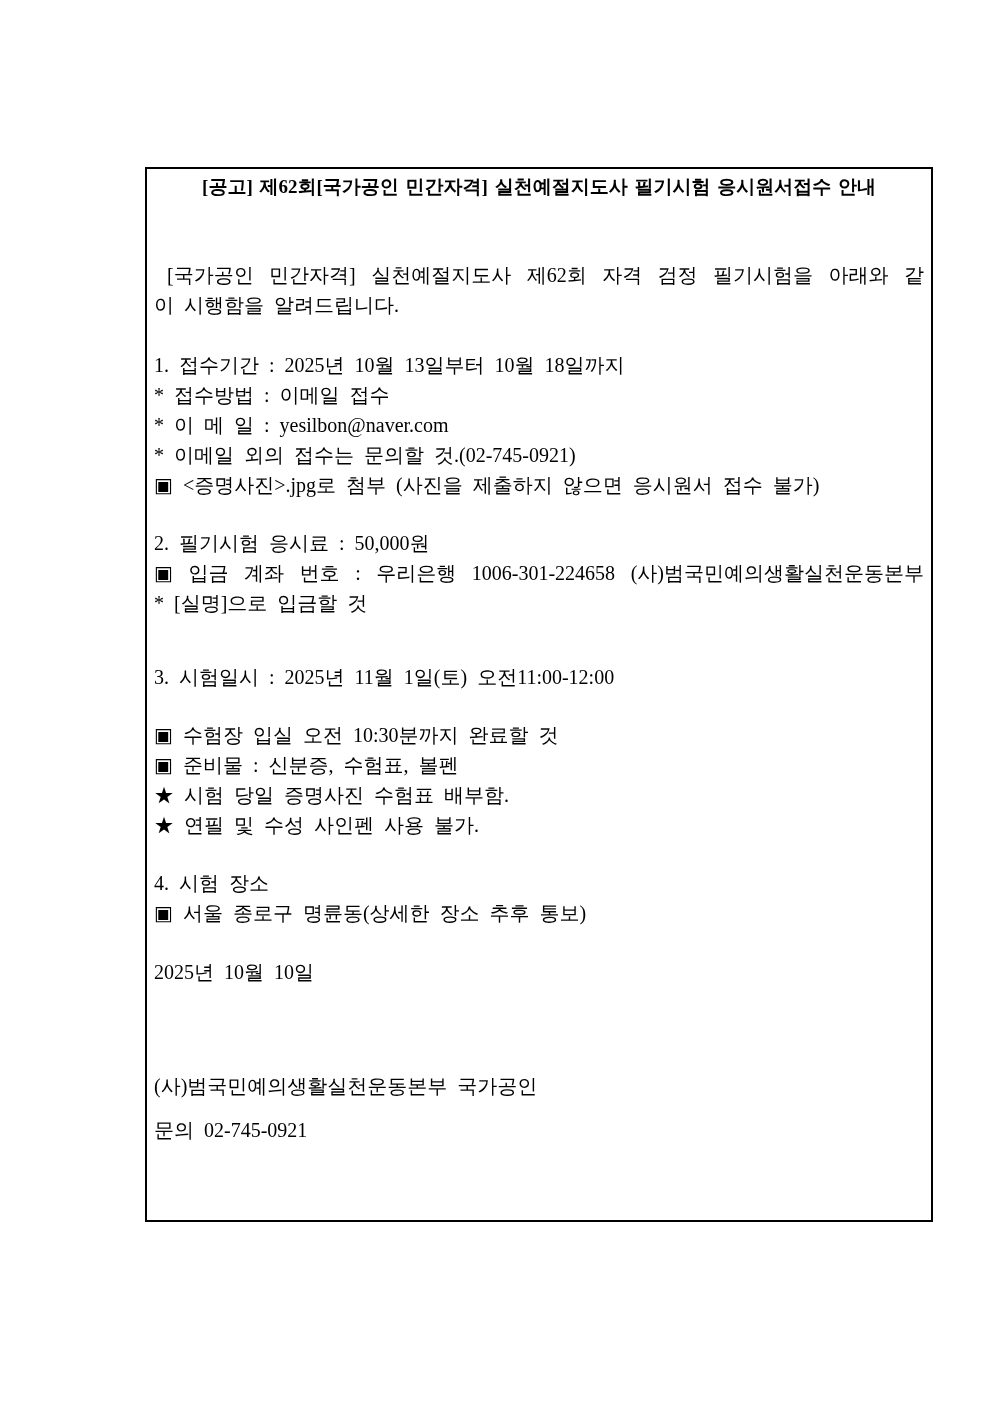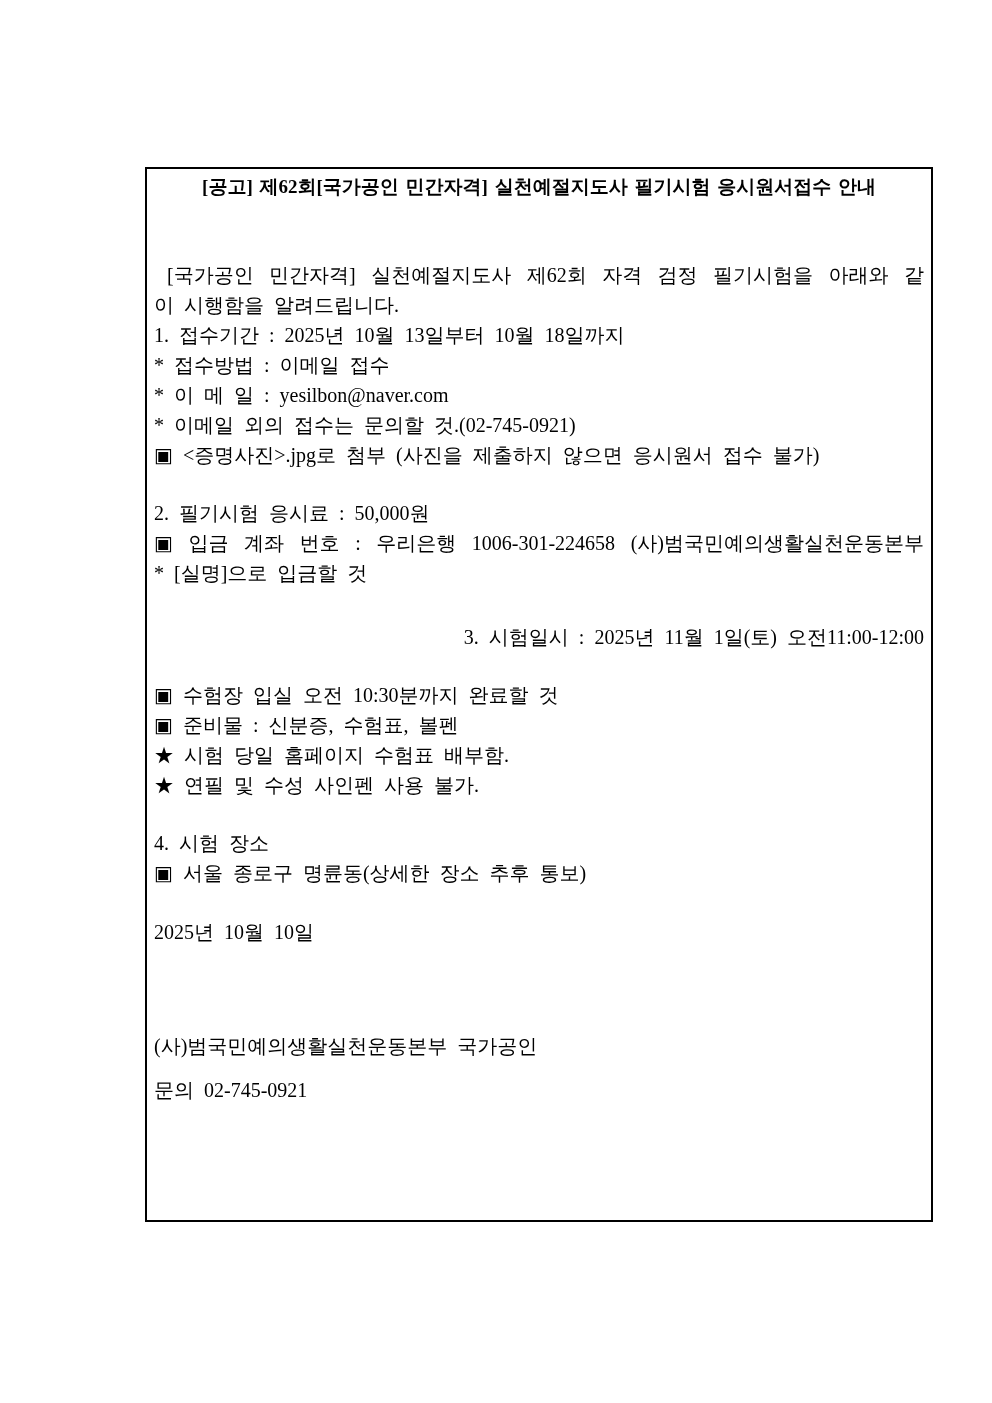--- a/index.html
+++ b/index.html
@@ -45,23 +45,23 @@
     text-align: justify;
     text-align-last: justify;
   }
   .indent { text-indent: 13px; }
   .center-off {
     text-align: left;
     padding-right: 172px;
   }
   
   .g58 { margin-top: 58px; }
-  .g30 { }
+  .g30 { margin-top: 30px; }
   .g28 { margin-top: 28px; }
-  .g27 { margin-top: 34px; text-align: right; }
+  .g27 { margin-top: 44px; }
   .g29 { margin-top: 29px; }
   .g84 { margin-top: 84px; }
   .g14 { margin-top: 14px; }
 </style>
 </head>
 <body>
 
 <div class="page">
   <div class="doc-box">
 
@@ -78,21 +78,21 @@
     <div class="ln">▣ &lt;증명사진&gt;.jpg로 첨부 (사진을 제출하지 않으면 응시원서 접수 불가)</div>
 
     <div class="ln g28">2. 필기시험 응시료 : 50,000원</div>
     <div class="ln justify-full">▣ 입금 계좌 번호 : 우리은행 1006-301-224658 (사)범국민예의생활실천운동본부</div>
     <div class="ln">* [실명]으로 입금할 것</div>
 
     <div class="ln g27">3. 시험일시 : 2025년 11월 1일(토) 오전11:00-12:00</div>
 
     <div class="ln g28">▣ 수험장 입실 오전 10:30분까지 완료할 것</div>
     <div class="ln">▣ 준비물 : 신분증, 수험표, 볼펜</div>
-    <div class="ln">★ 시험 당일 홈페이지 수험표 배부함.</div>
+    <div class="ln">★ 시험 당일 증명사진 수험표 배부함.</div>
     <div class="ln">★ 연필 및 수성 사인펜 사용 불가.</div>
 
     <div class="ln g28">4. 시험 장소</div>
     <div class="ln">▣ 서울 종로구 명륜동(상세한 장소 추후 통보)</div>
 
     <div class="ln center-off g29">2025년 10월 10일</div>
 
     <div class="ln center-off g84">(사)범국민예의생활실천운동본부 국가공인</div>
 
     <div class="ln g14">문의 02-745-0921</div>

